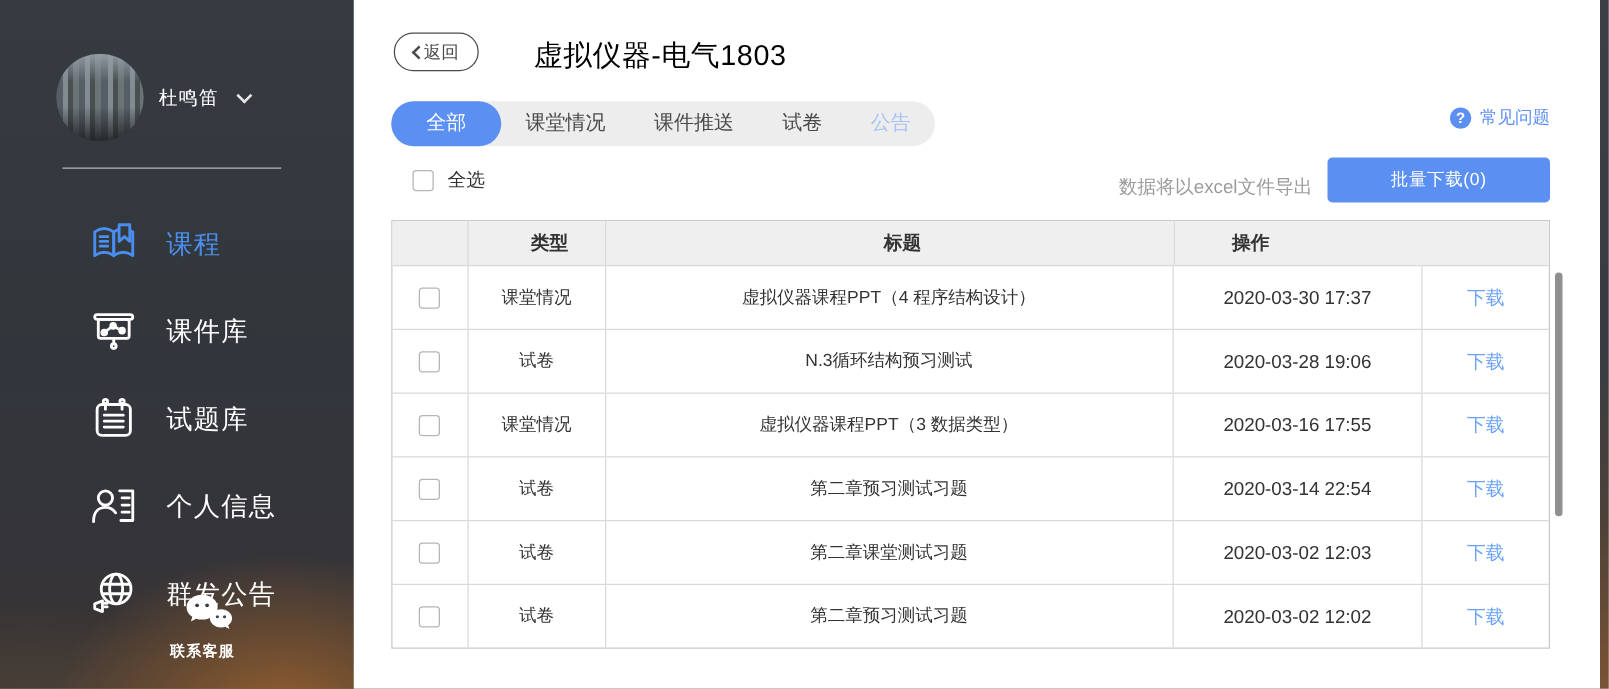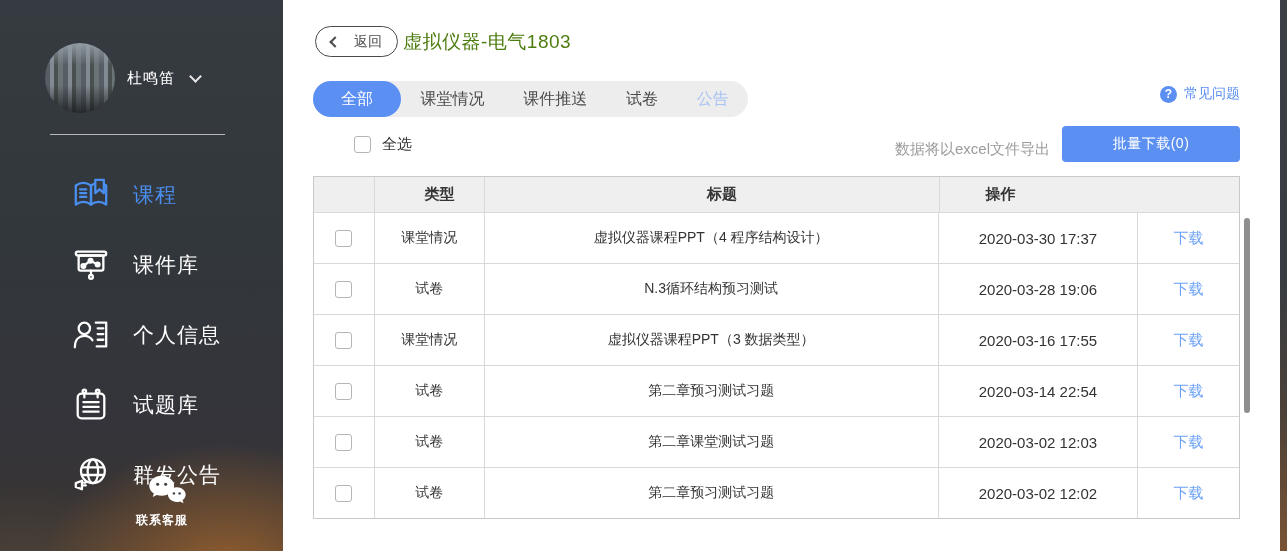--- a/index.html
+++ b/index.html
@@ -34,40 +34,40 @@
   .side-item.active { color:#4a8ff0; }
   .side-item.active svg { stroke:#4a8ff0; }
   .contact { position:absolute; left:108px; top:474px; width:80px; text-align:right; cursor:pointer; }
   .contact svg { width:42px; height:32px; }
   .contact .clabel { font-size:12px; font-weight:bold; color:#fff; margin-top:2px; letter-spacing:1px; }
 
   
   .main { position:absolute; left:283px; top:0; width:997px; height:551px; background:#fff; }
 
   .back { position:absolute; left:32px; top:26px; height:31px; padding:0 15px;
-    display:inline-flex; align-items:center; gap:15px; background:#fff;
+    display:inline-flex; align-items:center; gap:0; background:#fff;
     border:1.5px solid #4a4a4a; border-radius:16px; font-size:14px; color:#4a4a4a; cursor:pointer;
     font-family:inherit; }
   .chev-left { width:8px; height:8px; border-left:2px solid #4a4a4a; border-bottom:2px solid #4a4a4a;
     transform:rotate(45deg); margin-top:1px; }
-  .page-title { position:absolute; left:120px; top:29px; font-size:19px; font-weight:500; color:#4d7c0f; letter-spacing:.5px; }
+  .page-title { position:absolute; left:144px; top:29px; font-size:23px; font-weight:500; color:#000000; letter-spacing:.5px; }
 
   .faq { position:absolute; top:85px; right:40px; display:flex; align-items:center; gap:7px;
     color:var(--accent,#5b8ff2); font-size:14px; cursor:pointer; }
   .qicon { width:17px; height:17px; border-radius:50%; background:var(--accent,#5b8ff2); color:#fff;
     font-size:12px; font-weight:bold; display:flex; align-items:center; justify-content:center; }
 
   .tabs { position:absolute; left:30px; top:81px; width:435px; height:36px;
     background:#ededed; border-radius:18px; display:flex; align-items:center; }
   .tab { flex:1 1 auto; text-align:center; font-size:16px; color:#4a4a4a; line-height:36px; cursor:pointer; }
   .tab.active { flex:0 0 88px; background:var(--accent,#5b8ff2); color:#fff; border-radius:18px; height:36px; }
   .tab.highlight { color:#a9c4f3; }
 
   .selrow { position:absolute; left:47px; top:135px; display:flex; align-items:center; gap:11px;
-    font-size:15px; color:#333;margin-left:24px; }
+    font-size:15px; color:#333; }
   .checkbox { display:inline-block; width:17px; height:17px; background:#fff;
     border:1px solid #b5b5b5; border-radius:3px; cursor:pointer; }
   .hint { position:absolute; top:140px; right:230px; font-size:15px; color:#9b9b9b;margin-left:41px; }
   .batch { position:absolute; top:126px; right:40px; width:178px; height:36px;
     background:var(--accent,#5b8ff2); color:#fff; border:none; border-radius:4px;
     font-size:14px; cursor:pointer; font-family:inherit; letter-spacing:.5px; }
 
   
   .table { position:absolute; left:30px; top:176px; width:927px; border:1px solid #c9c9c9; }
   .tr { display:flex; }
@@ -121,40 +121,40 @@
             <circle cx="27" cy="19.5" r="2"></circle>
           <path d="M20 26 V30"></path>
             <circle cx="20" cy="32.5" r="2"></circle>
         </svg>
       </span>
       <span>课件库</span>
     </div>
     <div class="side-item">
       <span class="sicon">
         <svg viewBox="0 0 40 40">
-          <circle cx="13" cy="13" r="6"></circle>
-          <path d="M3 33 C3 24 8 21 13 21 C16.5 21 19.5 22.5 21.5 25.5"></path>
-          <path d="M25 7 H36 V32 H26"></path>
-          <path d="M27 13 H33 M27 19 H33 M27 25 H33"></path>
-        </svg>
-      </span>
-      <span>个人信息</span>
-    </div>
-    <div class="side-item">
-      <span class="sicon">
-        <svg viewBox="0 0 40 40">
           <rect x="6" y="8" width="28" height="26" rx="4"></rect>
           <circle cx="13" cy="5.5" r="1.8"></circle>
             <path d="M13 7.5 V12"></path>
           <circle cx="27" cy="5.5" r="1.8"></circle>
             <path d="M27 7.5 V12"></path>
           <path d="M12 17 H28 M12 22 H28 M12 27 H28"></path>
         </svg>
       </span>
       <span>试题库</span>
+    </div>
+    <div class="side-item">
+      <span class="sicon">
+        <svg viewBox="0 0 40 40">
+          <circle cx="13" cy="13" r="6"></circle>
+          <path d="M3 33 C3 24 8 21 13 21 C16.5 21 19.5 22.5 21.5 25.5"></path>
+          <path d="M25 7 H36 V32 H26"></path>
+          <path d="M27 13 H33 M27 19 H33 M27 25 H33"></path>
+        </svg>
+      </span>
+      <span>个人信息</span>
     </div>
     <div class="side-item">
       <span class="sicon">
         <svg viewBox="0 0 40 40">
           <circle cx="22" cy="16" r="12.5"></circle>
           <ellipse cx="22" cy="16" rx="5.5" ry="12.5"></ellipse>
           <path d="M10.5 12 H33.5 M10.5 20 H33.5"></path>
           <path d="M4 28.5 L10.5 26 V35 L4 32.5 Z"></path>
           <path d="M12.5 28 H14.5 M12.5 31 H14.5"></path>
         </svg>

